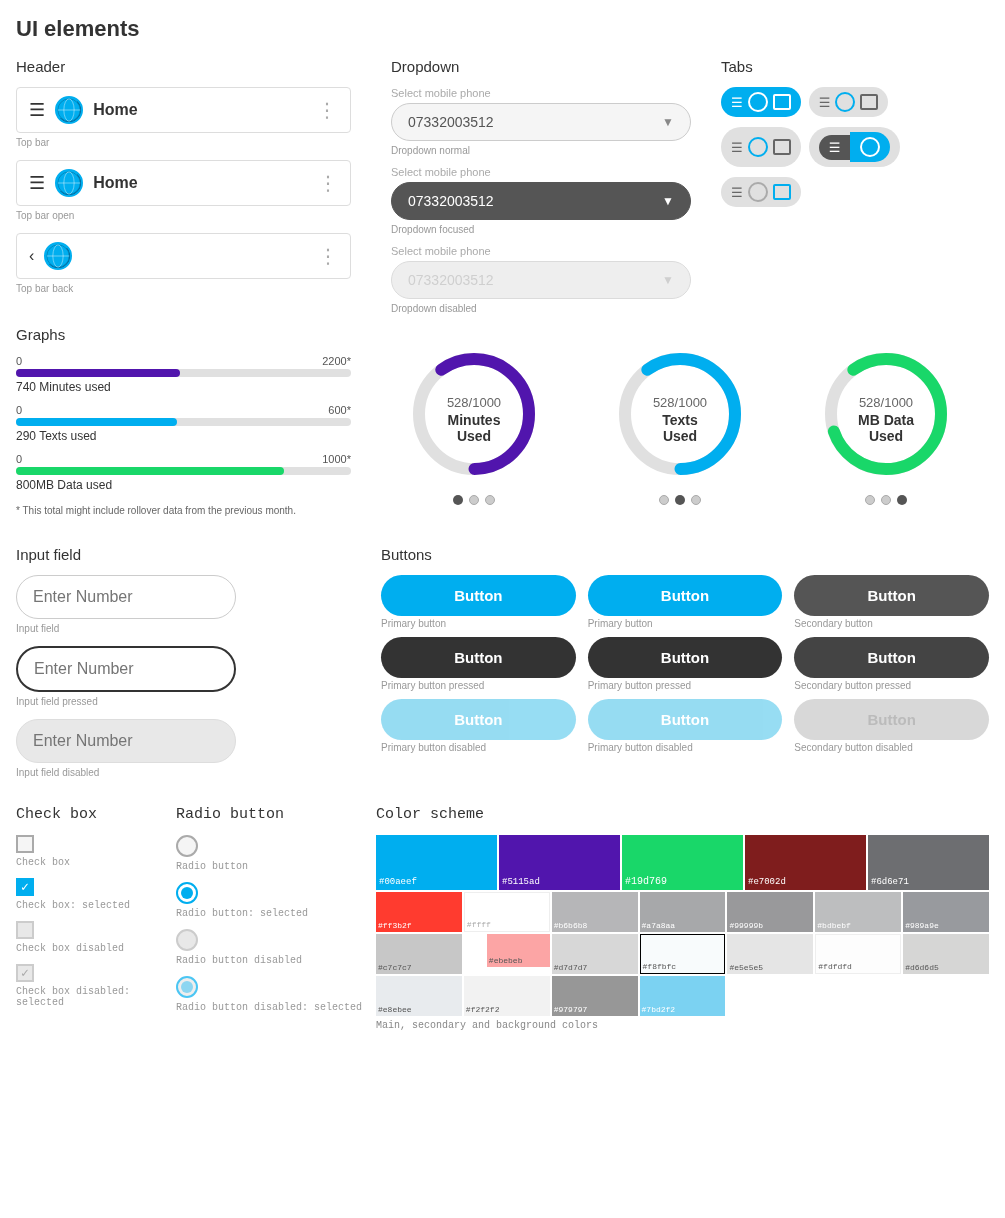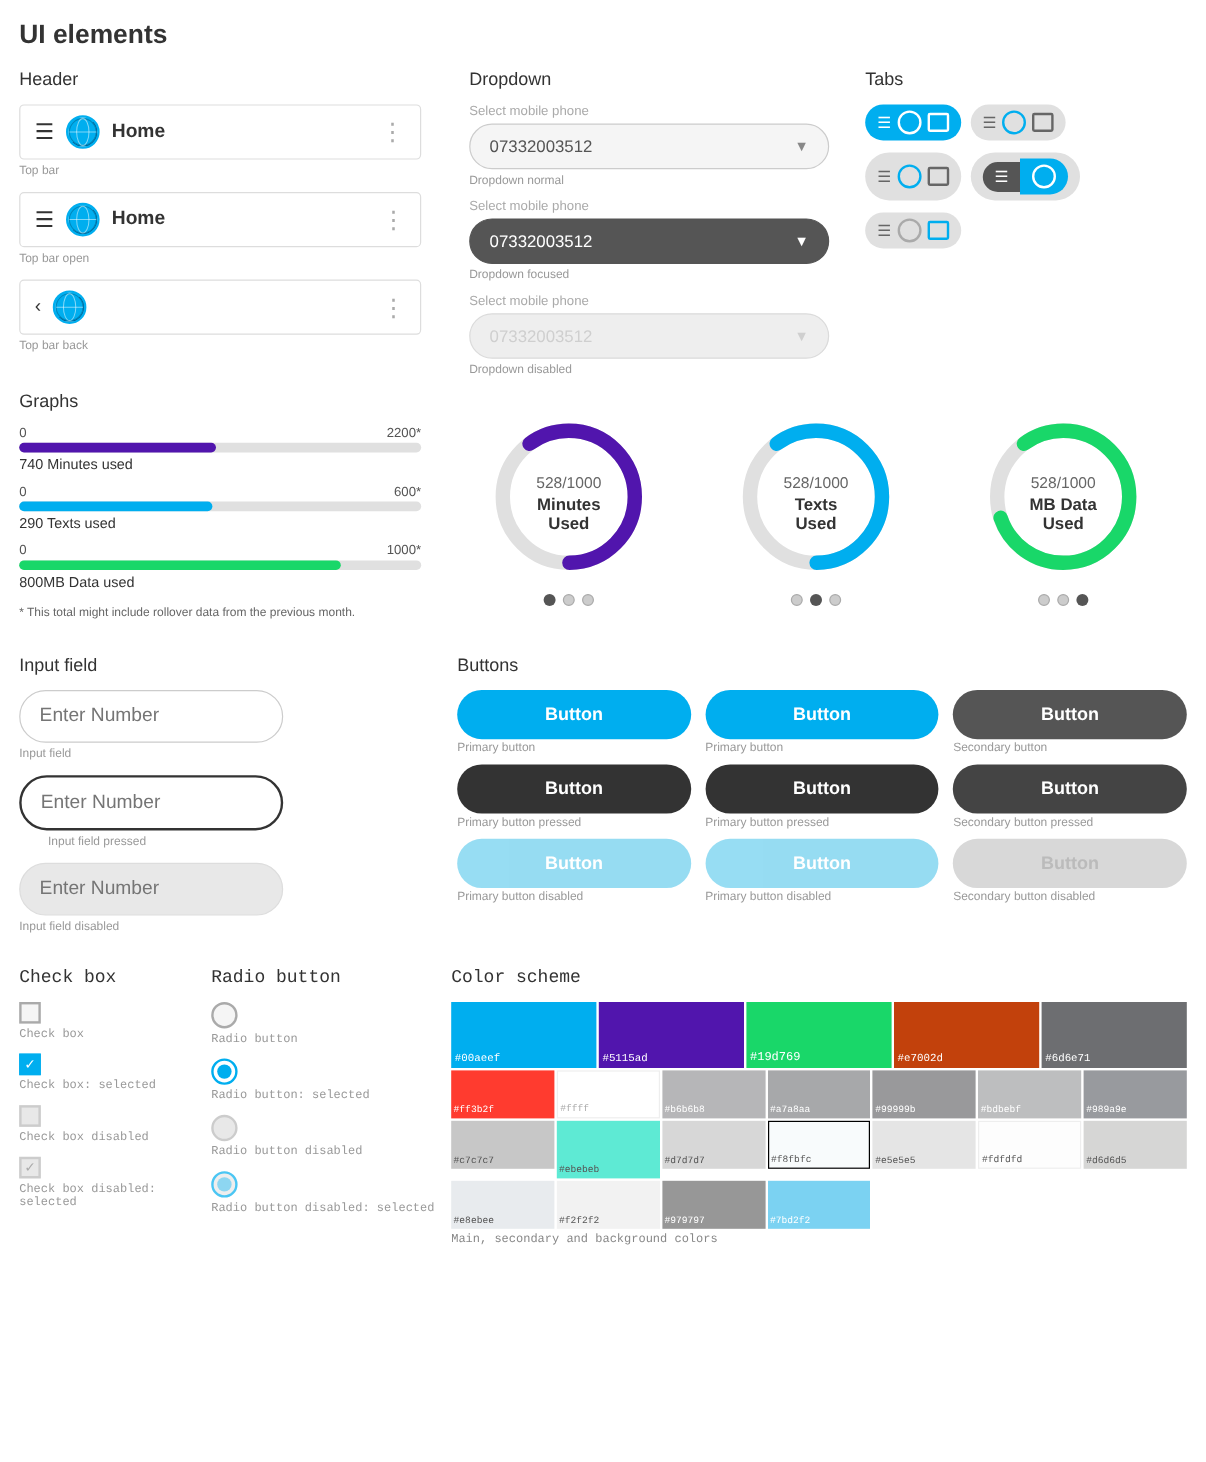--- a/index.html
+++ b/index.html
@@ -253,21 +253,21 @@
 
 <div style="display: grid; grid-template-columns: 355px 1fr; gap: 0; margin-top: 28px;">
 
   <div style="padding-right:20px;">
     <div class="section-title">Input field</div>
 
     <input type="text" placeholder="Enter Number" style="border: 1px solid rgb(204, 204, 204); border-radius: 25px; padding: 12px 16px; font-size: 16px; color: rgb(170, 170, 170); width: 220px; background: rgb(255, 255, 255); display: block; margin-bottom: 4px; outline: none;">
     <div class="sub-label" style="margin-bottom:12px;">Input field</div>
 
     <input type="text" placeholder="Enter Number" style="border: 2px solid rgb(51, 51, 51); border-radius: 25px; padding: 12px 16px; font-size: 16px; color: rgb(51, 51, 51); width: 220px; background: rgb(255, 255, 255); display: block; margin-bottom: 4px; outline: none;">
-    <div class="sub-label" style="margin-bottom:12px;margin-left:24px;">Input field pressed</div>
+    <div class="sub-label" style="margin-bottom:12px;">Input field pressed</div>
 
     <input type="text" placeholder="Enter Number" disabled="" style="border: 1px solid rgb(221, 221, 221); border-radius: 25px; padding: 12px 16px; font-size: 16px; color: rgb(187, 187, 187); width: 220px; background: rgb(232, 232, 232); display: block; margin-bottom: 4px; outline: none;">
     <div class="sub-label">Input field disabled</div>
   </div>
 
   <div style="padding-left:10px;">
     <div class="section-title">Buttons</div>
 
     <div style="display:grid; grid-template-columns: repeat(3, 1fr); gap:8px 12px;">
 
@@ -373,21 +373,21 @@
     <div style="display:grid; grid-template-columns:repeat(5,1fr); gap:2px; margin-bottom:2px;">
       <div style="background:#00aeef; height:55px; display:flex; align-items:flex-end; padding:3px;">
           <span style="font-size:9px; color:#fff;">‎#00aeef</span>
         </div>
       <div style="background:#5115ad; height:55px; display:flex; align-items:flex-end; padding:3px;">
           <span style="font-size:9px; color:#fff;">#5115ad</span>
         </div>
       <div style="background:#19d769; height:55px; display:flex; align-items:flex-end; padding:3px;">
           <span style="font-size:10px; color:#fff;">#19d769</span>
         </div>
-      <div style="background:#c2410c; height:55px; display:flex; align-items:flex-end; padding:3px;">
+      <div style="background:#7f1d1d; height:55px; display:flex; align-items:flex-end; padding:3px;">
           <span style="font-size:9px; color:#fff;">#e7002d</span>
         </div>
       <div style="background:#6d6e71; height:55px; display:flex; align-items:flex-end; padding:3px;">
           <span style="font-size:9px; color:#fff;">#6d6e71</span>
         </div>
     </div>
 
     <div style="display:grid; grid-template-columns:repeat(7,1fr); gap:2px; margin-bottom:2px;">
       <div style="background:#ff3b2f; height:40px; display:flex; align-items:flex-end; padding:2px;">
           <span style="font-size:8px; color:#fff;">#ff3b2f</span>
@@ -409,21 +409,21 @@
         </div>
       <div style="background:#989a9e; height:40px; display:flex; align-items:flex-end; padding:2px;">
           <span style="font-size:8px; color:#fff;">#989a9e</span>
         </div>
     </div>
 
     <div style="display:grid; grid-template-columns:repeat(7,1fr); gap:2px; margin-bottom:2px;">
       <div style="background:#c7c7c7; height:40px; display:flex; align-items:flex-end; padding:2px;">
           <span style="font-size:8px; color:#555;">#c7c7c7</span>
         </div>
-      <div style="background:#5eead4; height:48px; display:flex; align-items:flex-end; padding:2px;">
+      <div style="background:#fca5a5; height:33px; display:flex; align-items:flex-end; padding:2px;margin-left:23px;">
           <span style="font-size:8px; color:#555;">#ebebeb</span>
         </div>
       <div style="background:#d7d7d7; height:40px; display:flex; align-items:flex-end; padding:2px;">
           <span style="font-size:8px; color:#555;">#d7d7d7</span>
         </div>
       <div style="background:#f8fbfc; height:40px; border:1px solid #000000; display:flex; align-items:flex-end; padding:2px;">
           <span style="font-size:8px; color:#555;">#f8fbfc</span>
         </div>
       <div style="background:#e5e5e5; height:40px; display:flex; align-items:flex-end; padding:2px;">
           <span style="font-size:8px; color:#555;">#e5e5e5</span>

